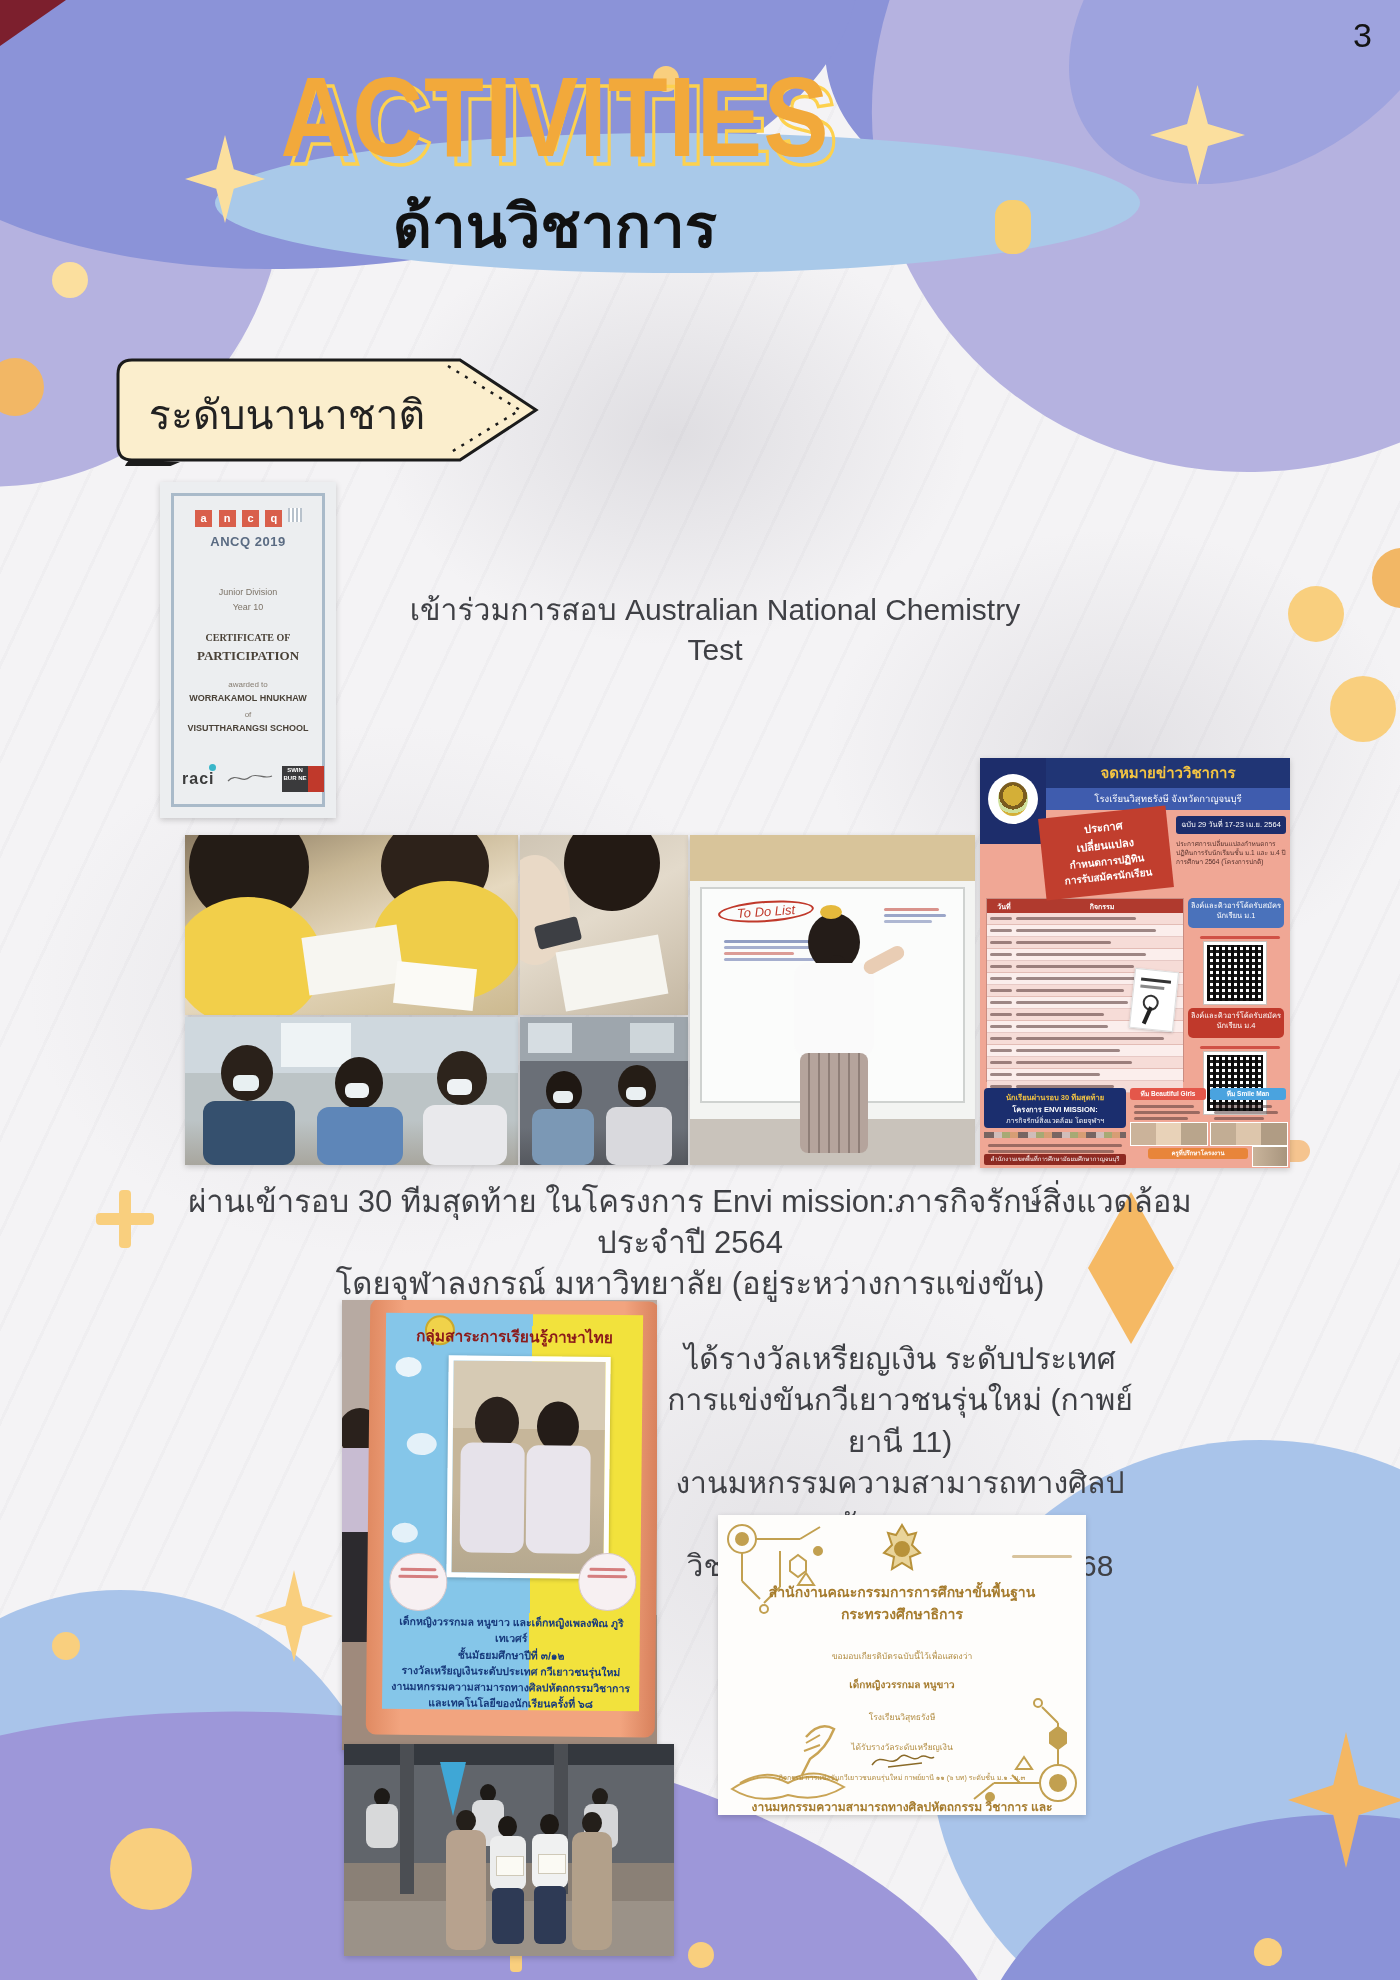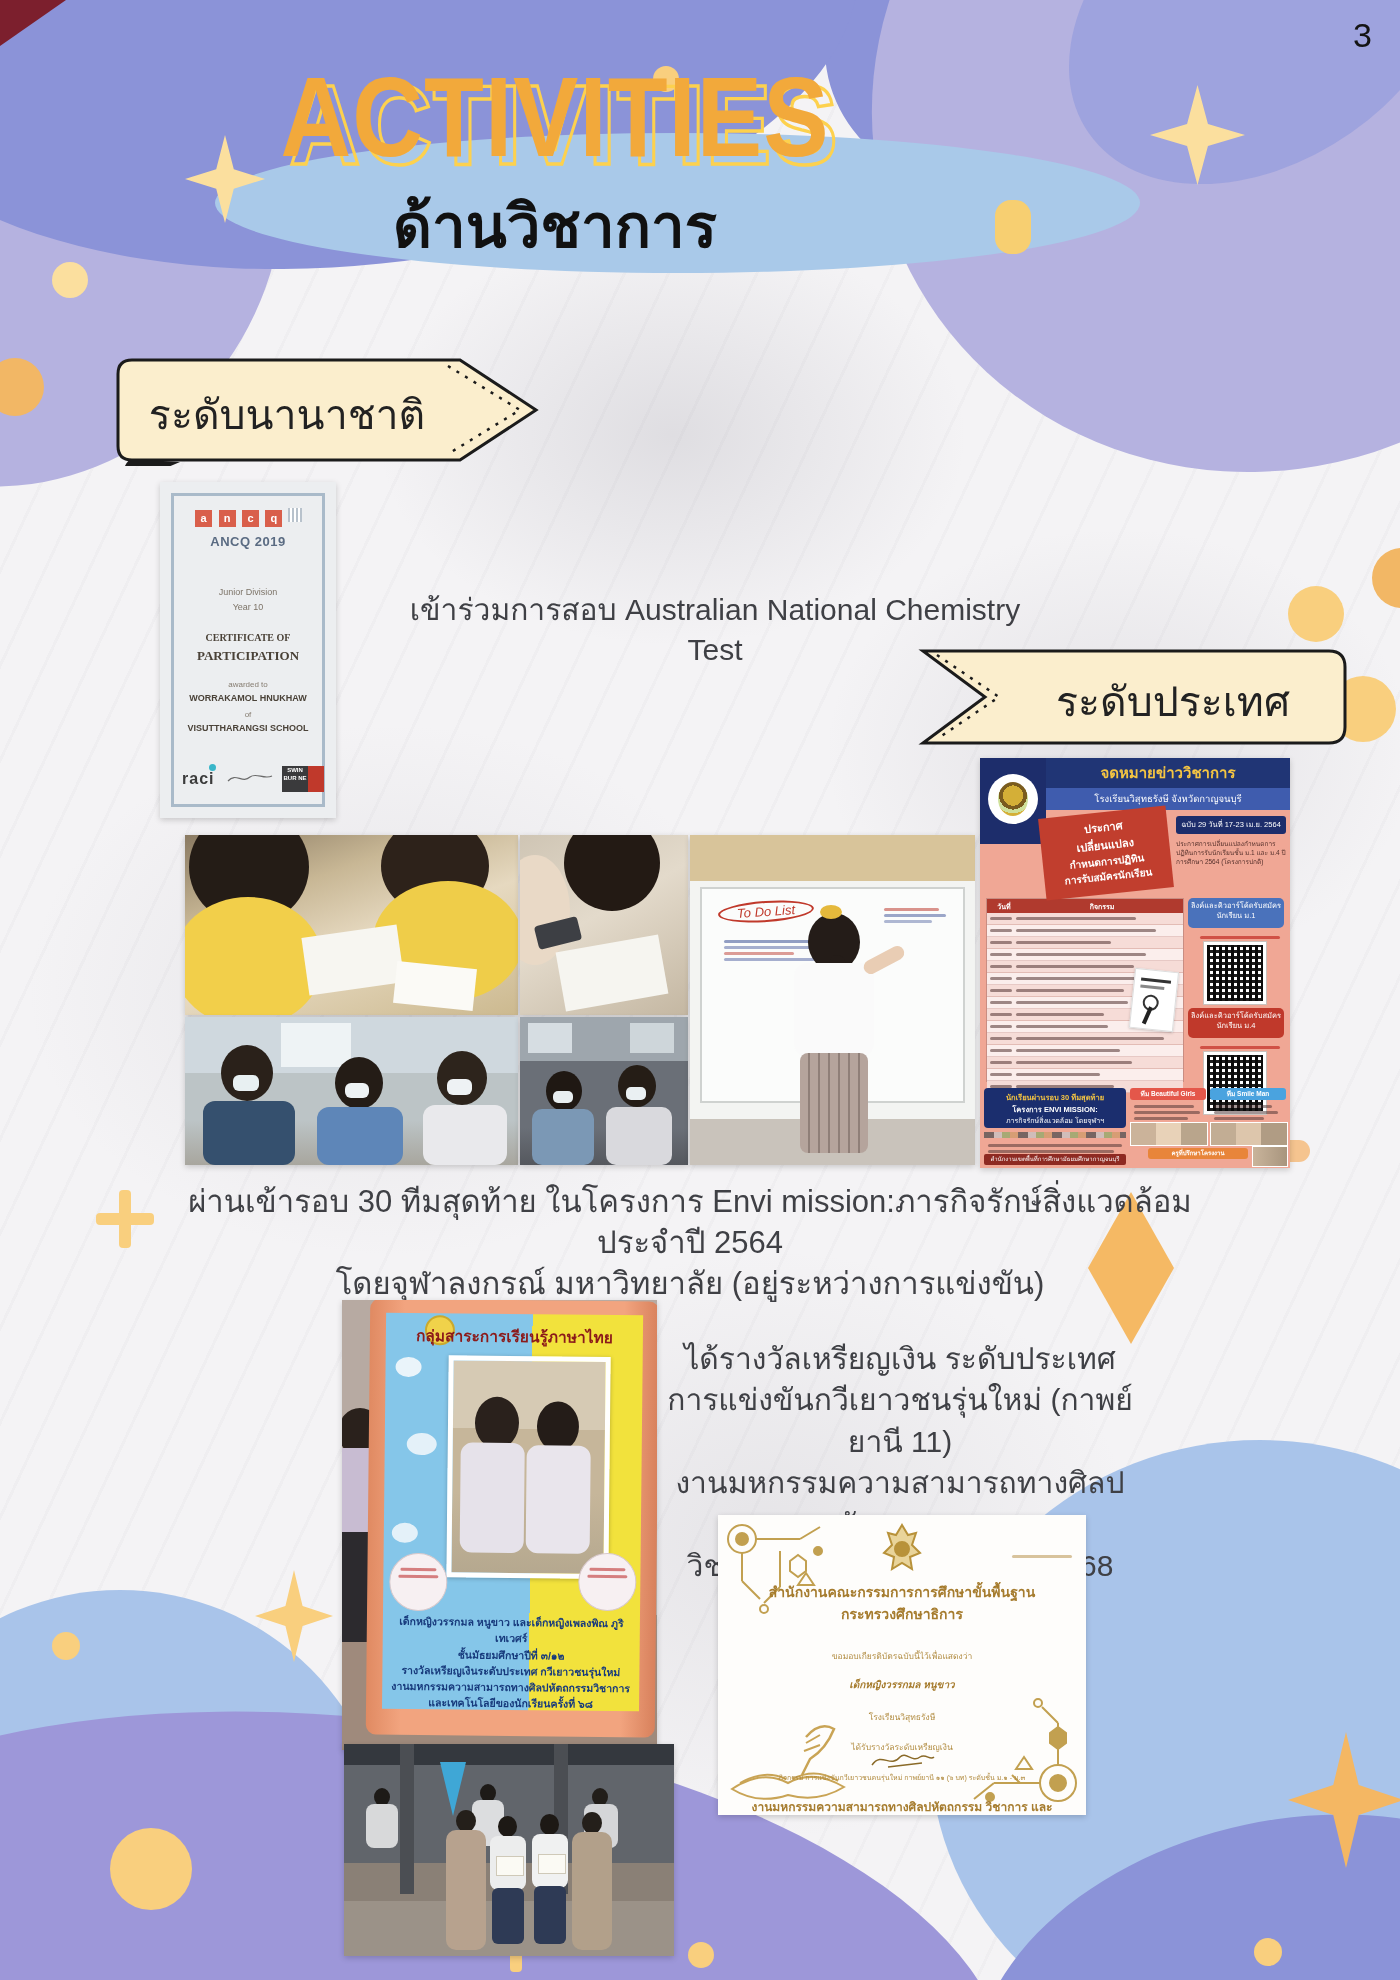--- a/index.html
+++ b/index.html
@@ -120,27 +120,20 @@
       <path d="M2,11 C10,2 16,14 24,7 C30,2 38,10 46,6" fill="none" stroke="#6b6b6b" stroke-width="1.2"></path>
     </svg>
     <div class="abs" style="left:122px;top:284px;width:42px;height:26px;display:flex;">
       <span style="display:block;width:26px;height:26px;background:#3a3a3c;color:#fff;font-size:6px;font-weight:700;line-height:8px;text-align:center;">SWIN BUR NE</span>
       <span style="display:block;width:16px;height:26px;background:#c0392b;"></span>
     </div>
   </div>
 
   <div class="abs ctr" style="left:395px;top:586px;width:640px;font-size:30px;color:#3f4045;z-index:5;">เข้าร่วมการสอบ Australian National Chemistry Test</div>
 
-  <div class="abs" style="left:893px;top:645px;width:460px;height:104px;z-index:5;">
-    <svg width="460" height="104" viewBox="0 0 460 104">
-      <path d="M30,6 H436 Q452,6 452,22 V82 Q452,98 436,98 H30 L92,52 Z" fill="#fbeecd" stroke="#1b1b1b" stroke-width="3"></path>
-      <path d="M44,10 L106,52 L44,94" fill="none" stroke="#1b1b1b" stroke-width="2.5" stroke-dasharray="3 7"></path>
-    </svg>
-    <div class="ctr" style="position:absolute;left:120px;top:24px;width:320px;font-size:41px;color:#222;">ระดับประเทศ</div>
-  </div>
 
   <div class="photo" style="left:185px;top:835px;width:333px;height:180px;background:linear-gradient(160deg,#8a7a62,#c8b795 30%,#e6d9c0 55%,#ccb98f);">
     <div class="circle" style="left:4px;top:-26px;width:120px;height:116px;background:#241c16;"></div>
     <div class="circle" style="left:-12px;top:62px;width:150px;height:130px;background:#f2cf4a;"></div>
     <div class="circle" style="left:196px;top:-18px;width:108px;height:98px;background:#2d221a;"></div>
     <div class="circle" style="left:188px;top:46px;width:150px;height:120px;background:#efcd49;"></div>
     <div class="abs" style="left:120px;top:96px;width:96px;height:58px;background:#f7f6f1;transform:rotate(-8deg);"></div>
     <div class="abs" style="left:210px;top:130px;width:80px;height:42px;background:#fbfaf6;transform:rotate(6deg);"></div>
   </div>
 
@@ -407,21 +400,21 @@
     <svg width="44" height="54" viewBox="0 0 44 54" style="position:absolute;left:162px;top:8px;">
       <g fill="none" stroke="#b8923a" stroke-width="2">
         <path d="M22,2 L28,12 L36,10 L32,22 L40,30 L30,34 L32,46 L22,40 L12,46 L14,34 L4,30 L12,22 L8,10 L16,12 Z" fill="#e9d49a"></path>
         <circle cx="22" cy="26" r="7" fill="#b8923a"></circle>
       </g>
     </svg>
     <div class="abs" style="right:14px;top:40px;width:60px;height:3px;background:rgba(178,138,62,.5);border-radius:2px;"></div>
 
     <div class="abs ctr gcl" style="left:30px;top:66px;width:308px;font-size:14px;font-weight:700;color:#a67c2e;">สำนักงานคณะกรรมการการศึกษาขั้นพื้นฐาน กระทรวงศึกษาธิการ</div>
     <div class="abs ctr gcl" style="left:30px;top:90px;width:308px;font-size:8.5px;color:#b08a3e;">ขอมอบเกียรติบัตรฉบับนี้ไว้เพื่อแสดงว่า</div>
-    <div class="abs ctr gcl" style="left:30px;top:104px;width:308px;font-size:10px;font-weight:700;color:#a67c2e;font-style:italic;">เด็กหญิงวรรกมล หนูขาว</div>
+    <div class="abs ctr gcl" style="left:30px;top:104px;width:308px;font-size:10px;font-weight:700;color:#a67c2e;">เด็กหญิงวรรกมล หนูขาว</div>
     <div class="abs ctr gcl" style="left:30px;top:122px;width:308px;font-size:8.5px;color:#b08a3e;">โรงเรียนวิสุทธรังษี</div>
     <div class="abs ctr gcl" style="left:30px;top:138px;width:308px;font-size:8.5px;color:#b08a3e;">ได้รับรางวัลระดับเหรียญเงิน</div>
     <div class="abs ctr gcl" style="left:20px;top:156px;width:328px;font-size:7px;color:#b08a3e;">กิจกรรม การแข่งขันกวีเยาวชนคนรุ่นใหม่ กาพย์ยานี ๑๑ (๖ บท) ระดับชั้น ม.๑ - ม.๓</div>
     <div class="abs ctr gcl" style="left:20px;top:170px;width:328px;font-size:12px;font-weight:700;color:#a67c2e;">งานมหกรรมความสามารถทางศิลปหัตถกรรม วิชาการ และเทคโนโลยี</div>
 
     <svg width="70" height="22" viewBox="0 0 70 22" style="position:absolute;left:150px;top:234px;z-index:3;">
       <path d="M4,16 C14,2 22,20 32,8 C38,2 44,14 52,8 C58,4 62,12 66,8 M20,18 L54,14" fill="none" stroke="#8a6a28" stroke-width="1.5"></path>
     </svg>
 
   </div>

